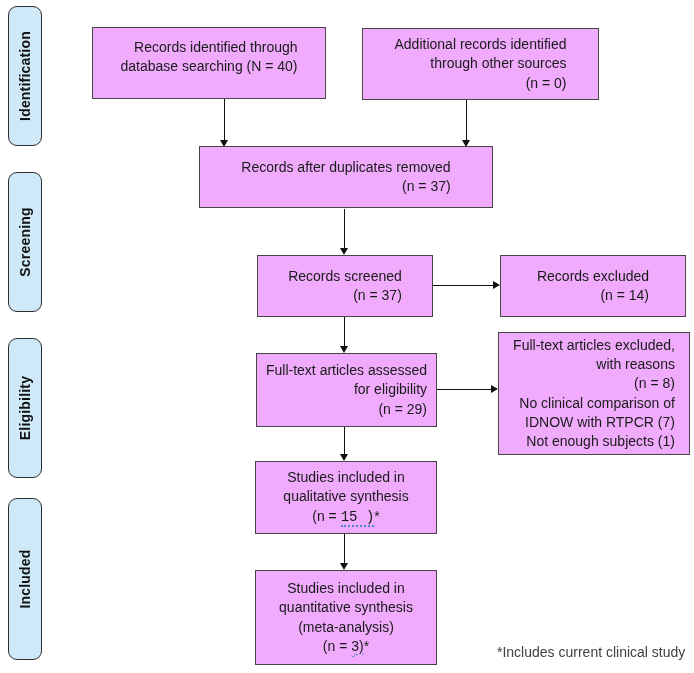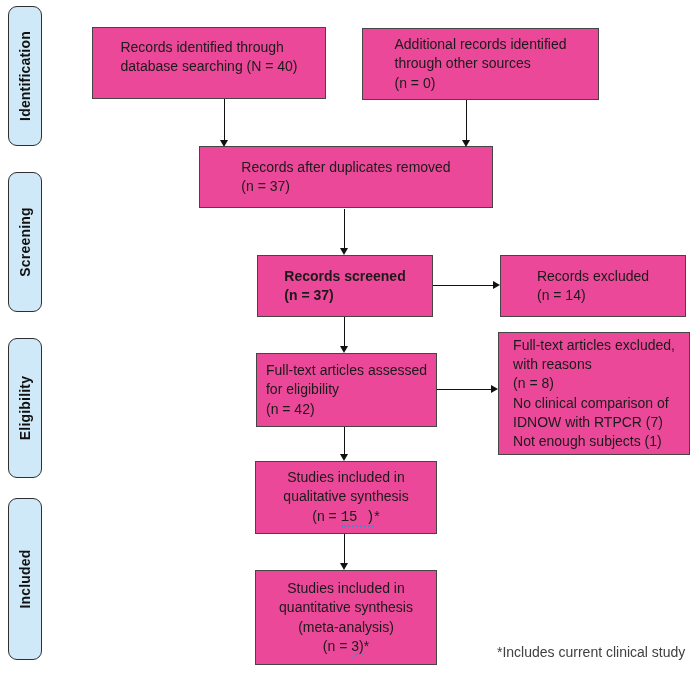--- a/index.html
+++ b/index.html
@@ -33,28 +33,28 @@
     white-space: nowrap;
     font-size: 14px;
     font-weight: bold;
     color: #111111;
     letter-spacing: 0.2px;
   }
 
   
   .fbox {
     position: absolute;
-    background: #ec4899;
+    background: #f0abfc;
     border: 1.4px solid #454545;
     box-sizing: border-box;
     display: flex;
     flex-direction: column;
     align-items: center;
     justify-content: center;
-    text-align: left;
+    text-align: right;
     font-size: 14px;
     line-height: 1.38;
     color: #1a1a1a;
     padding: 2px 4px;
   }
   .fbox .multiline { white-space: pre-line; }
   .fbox.lift { padding-bottom: 14px; }
 
   .nline { white-space: pre; }
   .squiggle-dotted {
@@ -131,34 +131,34 @@
     <span class="multiline">Additional records identified
 through other sources
 (n = 0)</span>
   </div>
 
   <div class="fbox" style="left:199px; top:146px; width:294px; height:62px;">
     <span class="multiline">Records after duplicates removed
 (n = 37)</span>
   </div>
 
-  <div class="fbox" style="left:257px; top:255px; width:176px; height:62px;font-weight:bold;">
+  <div class="fbox" style="left:257px; top:255px; width:176px; height:62px;">
     <span class="multiline">Records screened
 (n = 37)</span>
   </div>
 
   <div class="fbox" style="left:500px; top:255px; width:186px; height:62px;">
     <span class="multiline">Records excluded
 (n = 14)</span>
   </div>
 
   <div class="fbox" style="left:256px; top:353px; width:181px; height:74px;">
     <span class="multiline">Full-text articles assessed
 for eligibility
-(n = 42)</span>
+(n = 29)</span>
   </div>
 
   <div class="fbox" style="left:498px; top:332px; width:192px; height:123px;">
     <span class="multiline">Full-text articles excluded,
 with reasons
 (n = 8)
 No clinical comparison of
 IDNOW with RTPCR (7)
 Not enough subjects (1)</span>
   </div>

